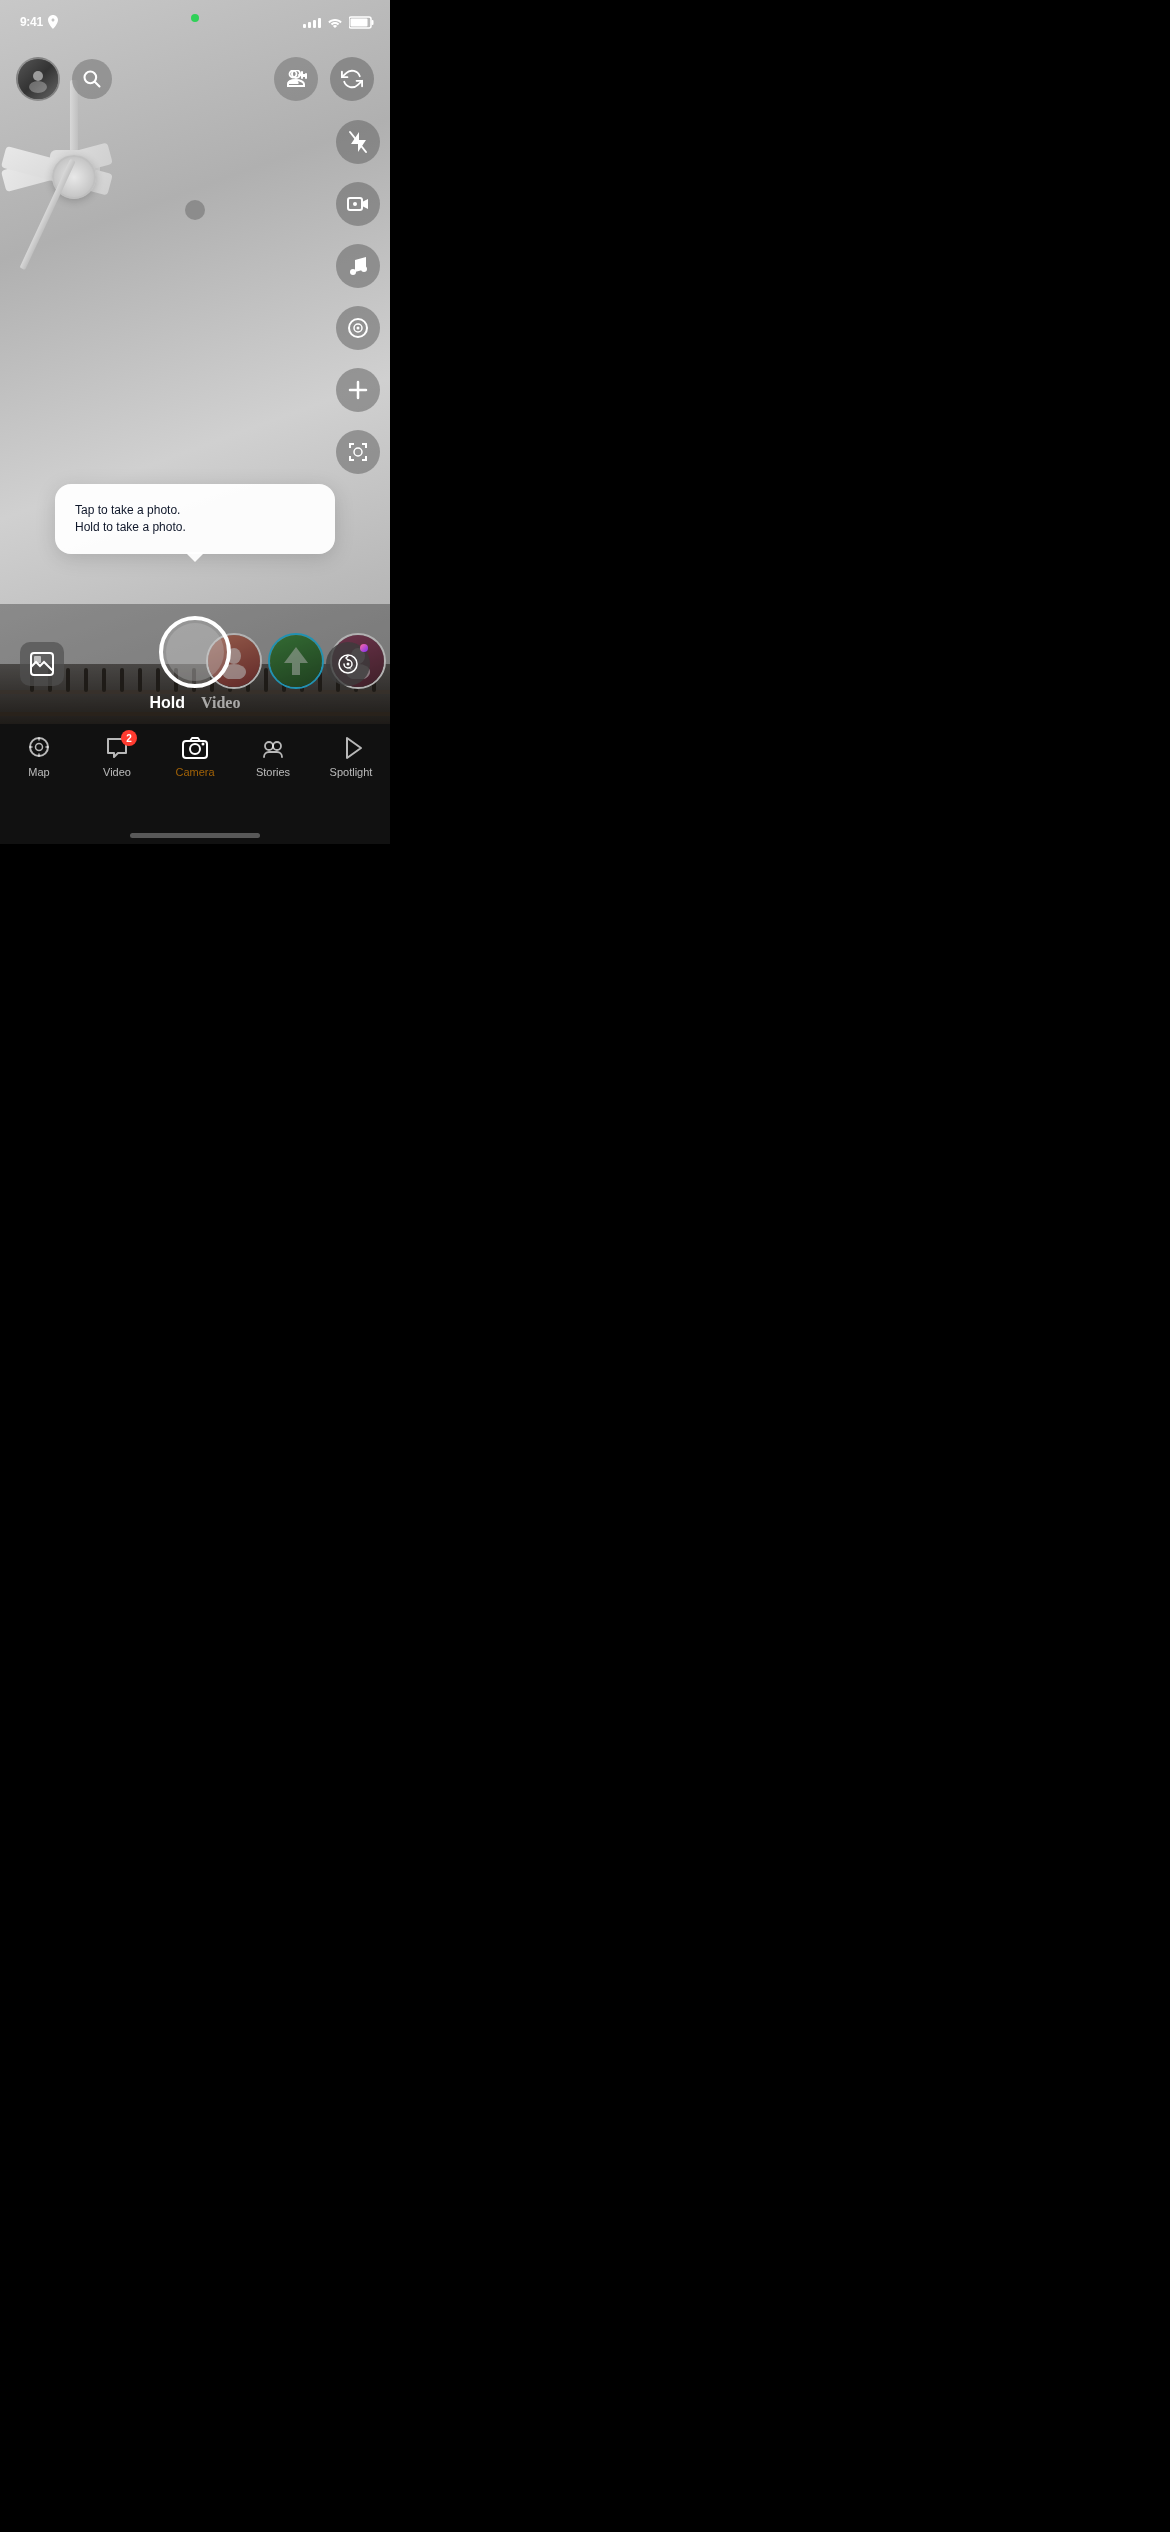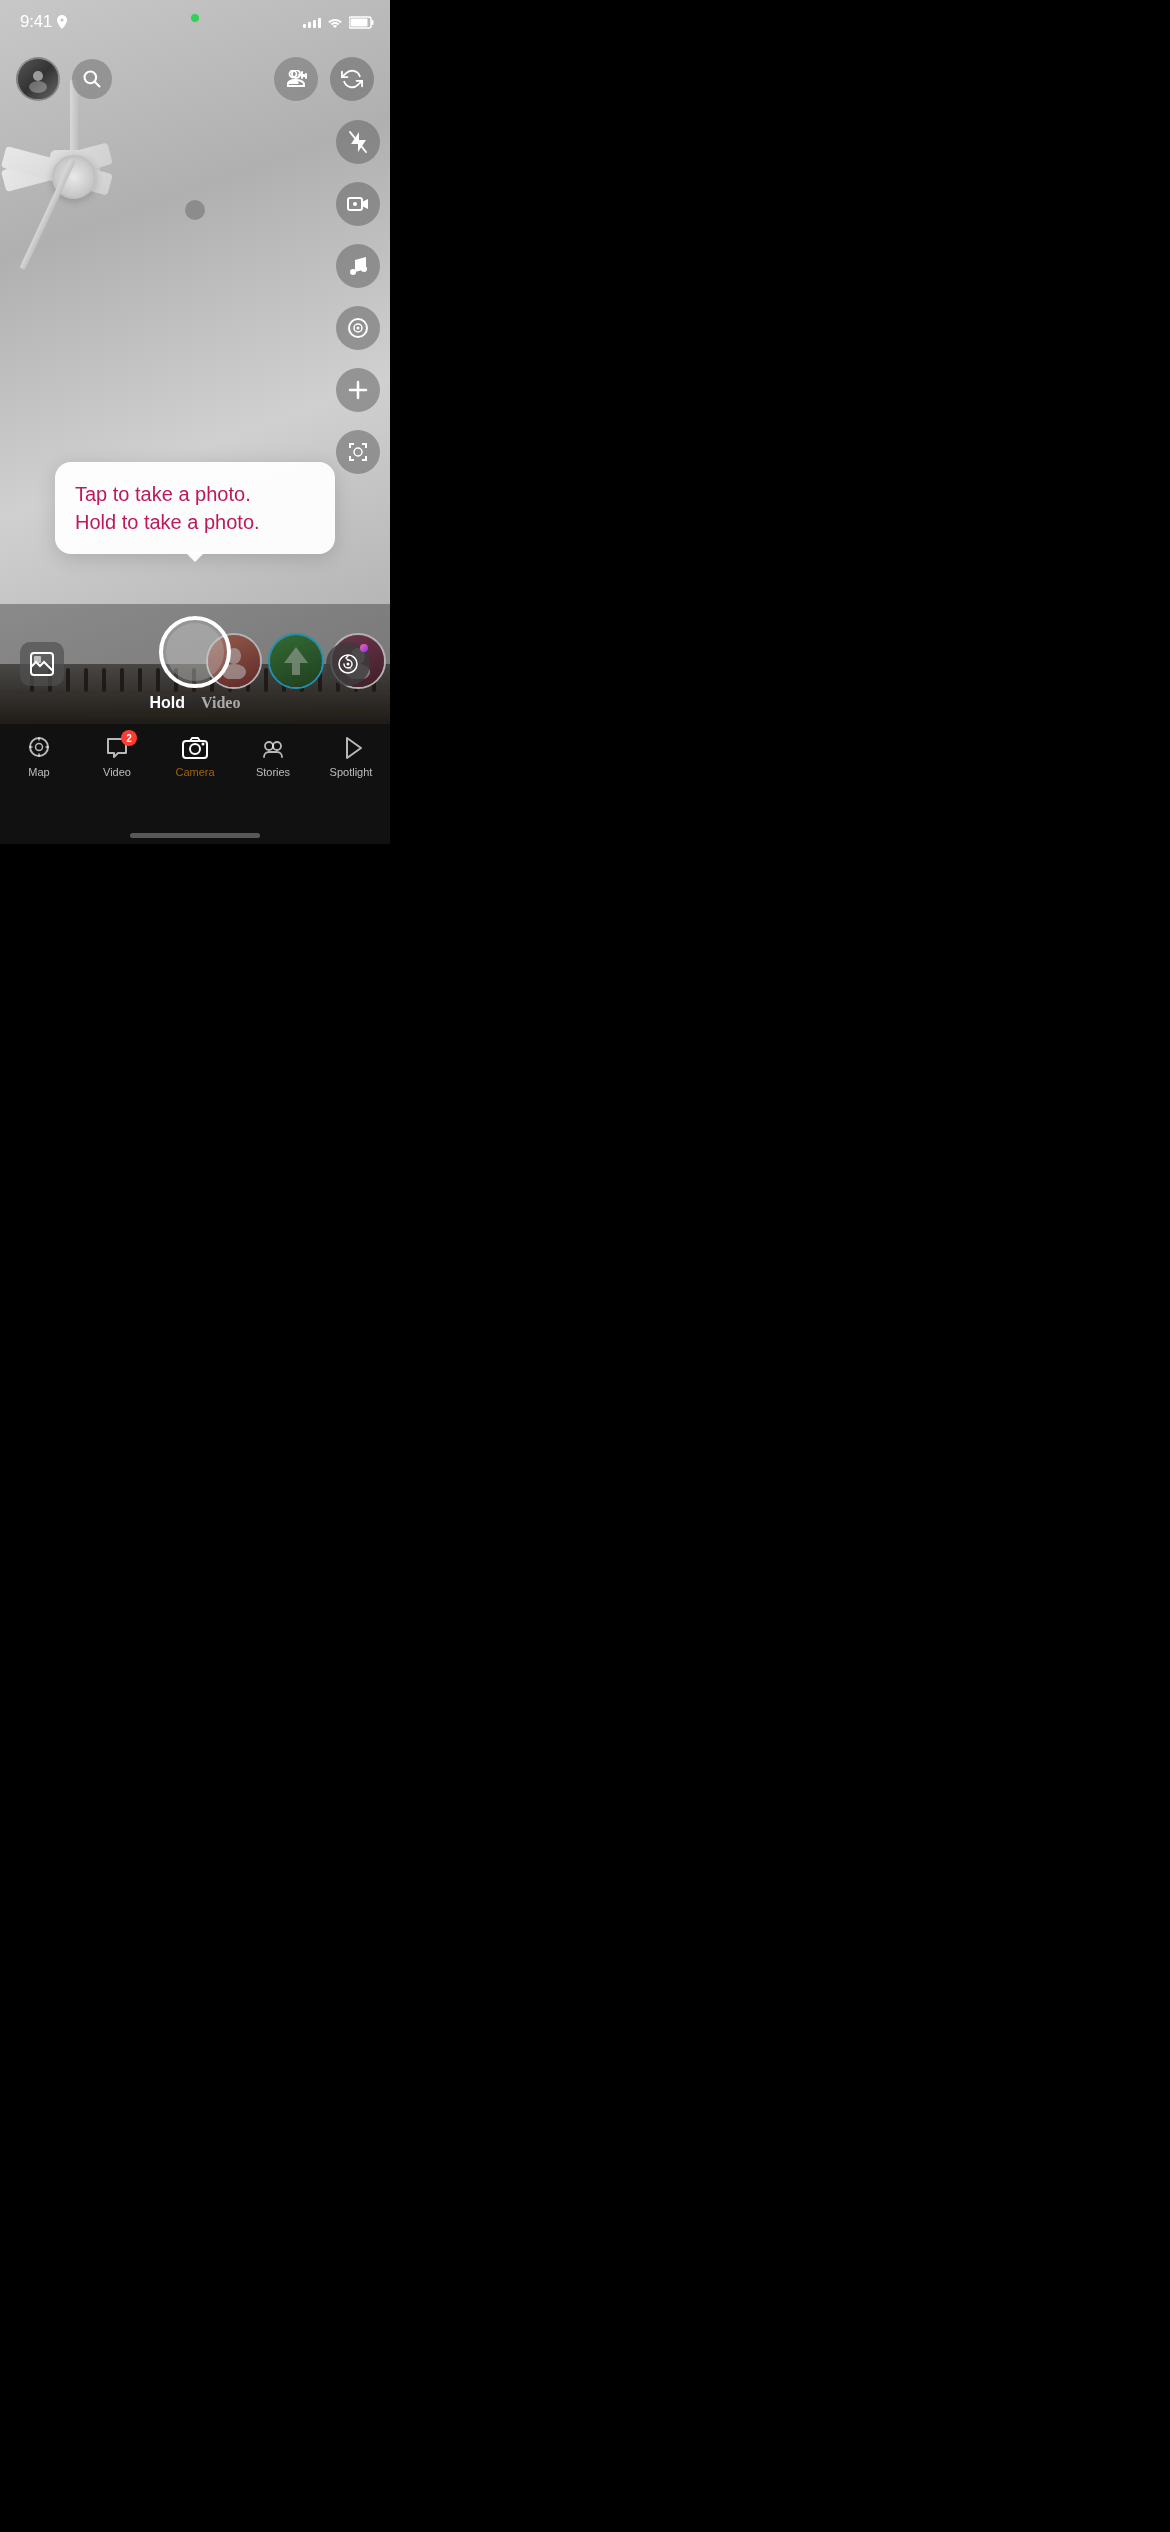--- a/index.html
+++ b/index.html
@@ -21,22 +21,22 @@
       height: 44px;
       z-index: 100;
       display: flex;
       align-items: center;
       justify-content: space-between;
       padding: 0 16px 0 20px;
       color: #fff;
     }
 
     .status-time {
-      font-size: 17px;
-      font-weight: 400;
+      font-size: 12px;
+      font-weight: 700;
       letter-spacing: -0.3px;
     }
 
     .status-icons {
       display: flex;
       align-items: center;
       gap: 6px;
     }
 
     .signal-bars {
@@ -178,23 +178,23 @@
       content: '';
       position: absolute;
       bottom: -18px;
       left: 50%;
       transform: translateX(-50%);
       border: 10px solid transparent;
       border-top-color: rgba(255,255,255,0.95);
     }
 
     .tooltip-text {
-      font-size: 20px;
+      font-size: 12px;
       line-height: 1.4;
-      color: #be185d;
+      color: #0f172a;
     }
 
     .tooltip-text strong {
       font-weight: 400;
     }
 
     
     .stories-strip {
       position: absolute;
       right: 0;

